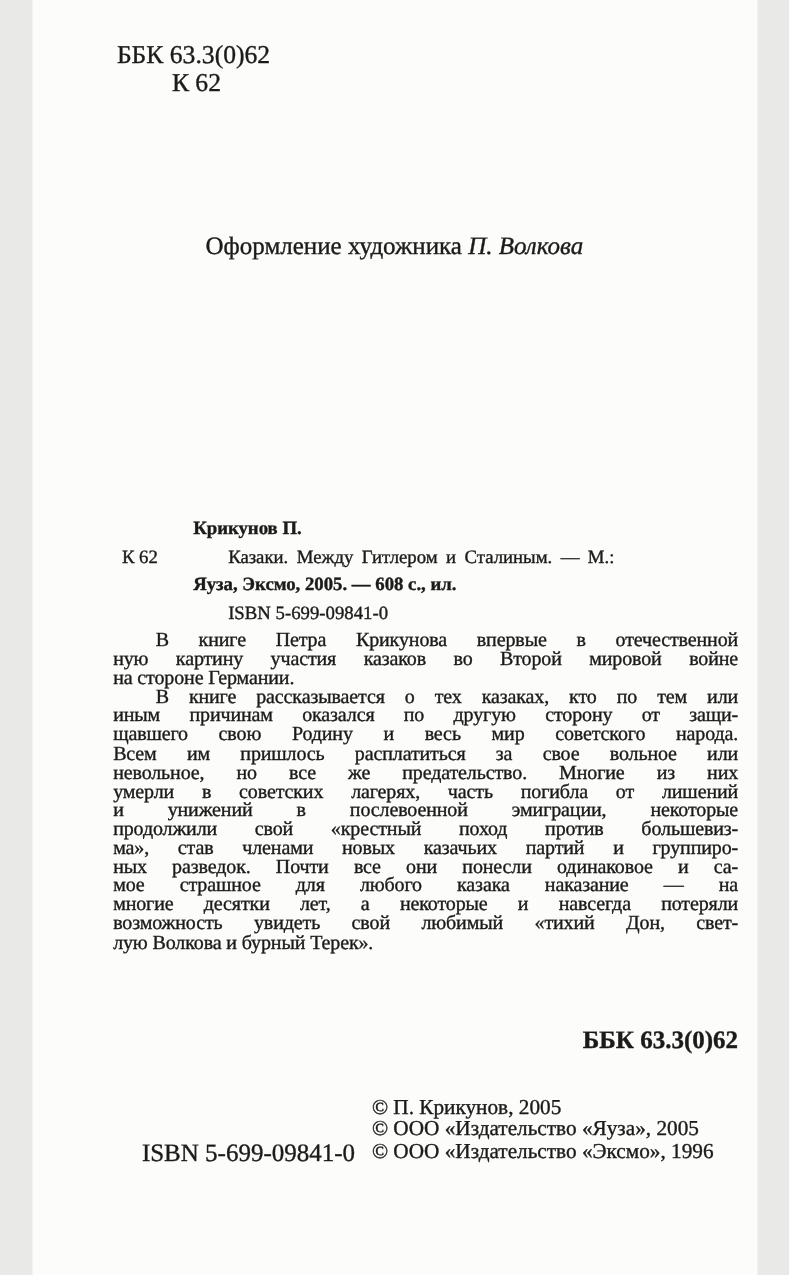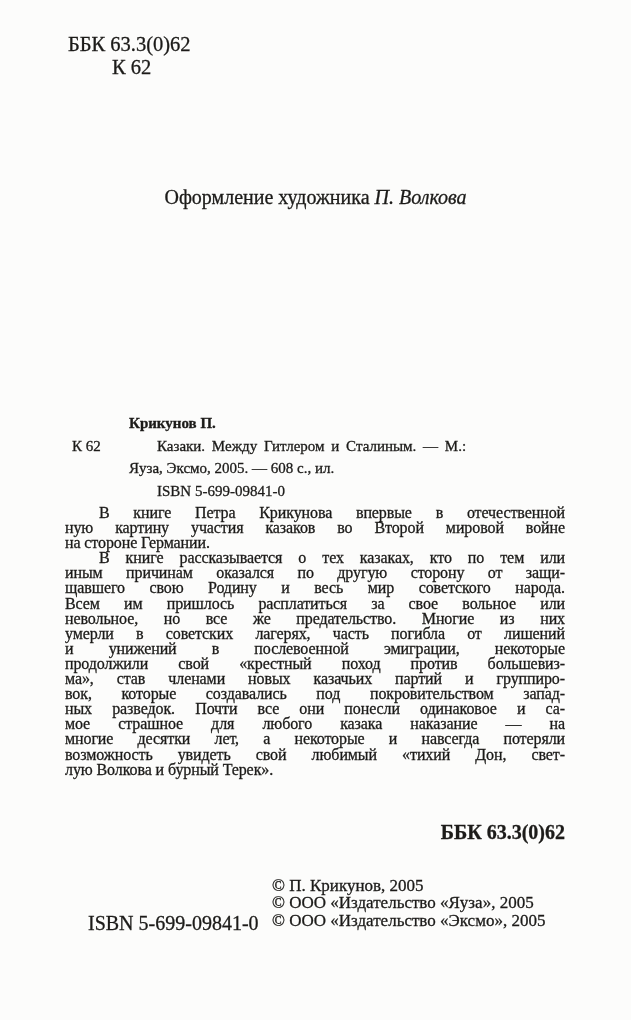--- a/index.html
+++ b/index.html
@@ -2,21 +2,21 @@
 <html><head>
 <meta charset="utf-8">
 <style>
   html, body {
     margin: 0;
     padding: 0;
     background: #e9e9e7;
   }
   .page {
     position: relative;
-    width: 631px;
+    width: 580px;
     height: 1020px;
     margin: 0 auto;
     background: #fcfcfb;
     color: #1c1b19;
     font-family: "Liberation Serif", "DejaVu Serif", serif;
     -webkit-text-stroke: 0.3px currentColor;
     overflow: hidden;
   }
   
   .bbk-top {
@@ -43,21 +43,21 @@
     position: absolute;
     left: 72px;
     top: 412px;
     width: 500px;
     font-size: 15px;
     line-height: 22.6px;
     white-space: nowrap;
   }
   .card .author { font-weight: bold; padding-left: 57px; }
   .card .code { display: inline-block; width: 85px; }
-  .card .pub { padding-left: 57px; }
+  .card .pub { padding-left: 57px; font-weight: bold; }
   .card .isbn { padding-left: 85px; }
   .card .title-line { word-spacing: 3px; text-align: center; }
   
   .annotation {
     position: absolute;
     left: 65px;
     top: 505px;
     width: 500px;
     font-size: 16px;
     line-height: 15.1px;
@@ -127,31 +127,30 @@
     <div class="ann-line last">на стороне Германии.</div>
     <div class="ann-line indent">В книге рассказывается о тех казаках, кто по тем или</div>
     <div class="ann-line">иным причинам оказался по другую сторону от защи-</div>
     <div class="ann-line">щавшего свою Родину и весь мир советского народа.</div>
     <div class="ann-line">Всем им пришлось расплатиться за свое вольное или</div>
     <div class="ann-line">невольное, но все же предательство. Многие из них</div>
     <div class="ann-line">умерли в советских лагерях, часть погибла от лишений</div>
     <div class="ann-line">и унижений в послевоенной эмиграции, некоторые</div>
     <div class="ann-line">продолжили свой «крестный поход против большевиз-</div>
     <div class="ann-line">ма», став членами новых казачьих партий и группиро-</div>
-    <div class="ann-line">вок, которые создавались под покровительством запад-</div>
     <div class="ann-line">ных разведок. Почти все они понесли одинаковое и са-</div>
     <div class="ann-line">мое страшное для любого казака наказание — на</div>
     <div class="ann-line">многие десятки лет, а некоторые и навсегда потеряли</div>
     <div class="ann-line">возможность увидеть свой любимый «тихий Дон, свет-</div>
     <div class="ann-line last">лую Волкова и бурный Терек».</div>
   </div>
 
   <div class="bbk-bottom">ББК 63.3(0)62</div>
 
   <div class="copyright">
     <div>© П. Крикунов, 2005</div>
     <div>© ООО «Издательство «Яуза», 2005</div>
-    <div>© ООО «Издательство «Эксмо», 2005</div>
+    <div>© ООО «Издательство «Эксмо», 1996</div>
   </div>
 
   <div class="isbn-bottom">ISBN 5-699-09841-0</div>
 
 </div>
 
 </body></html>

